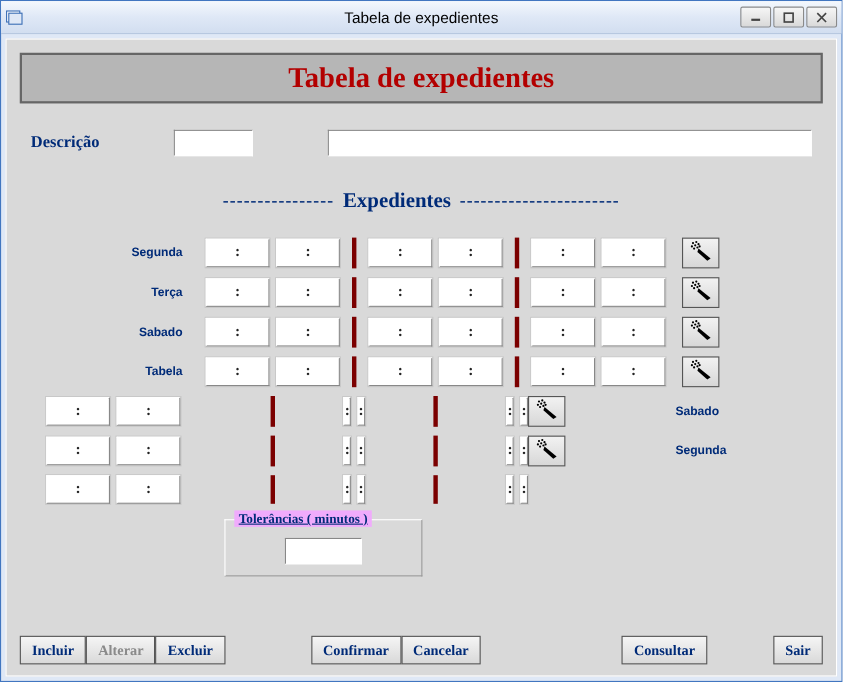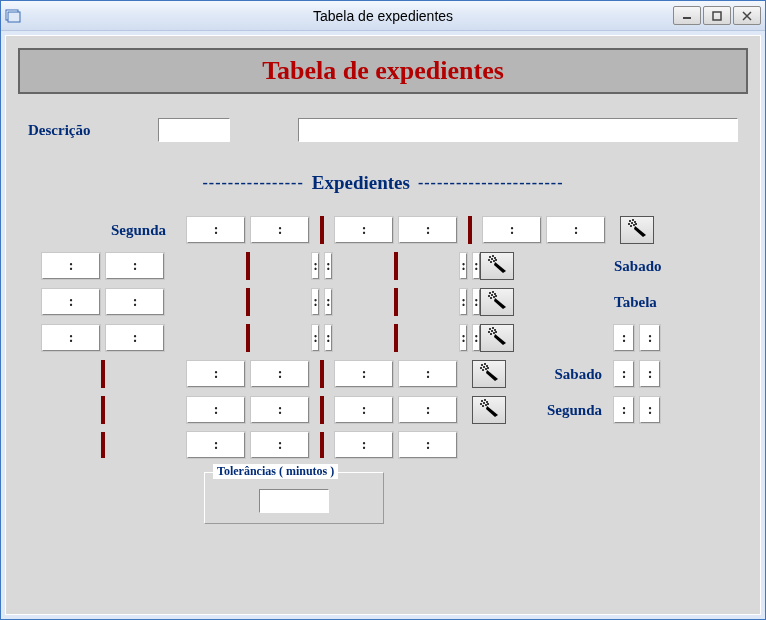--- a/index.html
+++ b/index.html
@@ -130,22 +130,22 @@
     grid-template-columns: 150px 140px 8px 140px 8px 140px 46px;
     row-gap: 8px;
     align-items: center;
     margin: 0 10px;
   }
   .day-label {
     text-align: right;
     padding-right: 12px;
     color: #002b78;
     font-weight: bold;
-    font-size: 15px;
-    font-family: Liberation Serif, serif;
+    font-size: 11px;
+    font-family: Liberation Sans, sans-serif;
   }
   .pair {
     display: flex;
     gap: 6px;
     justify-content: center;
   }
   .time-cell {
     width: 58px;
     height: 26px;
     background: #fff;
@@ -185,24 +185,25 @@
     border-right-color: #9a9a9a;
     border-bottom-color: #9a9a9a;
     background: #d9d9d9;
     padding: 4px 8px 10px 8px;
     position: relative;
   }
   .tol-legend {
     position: absolute;
     top: -9px;
     left: 8px;
-    background: #ffffff;
+    background: #f0abfc;
     padding: 0 4px;
     font: bold 12px Georgia, serif;
     color: #002b78;
+    text-decoration: underline;
   }
   .tol-input-wrap {
     text-align: center;
     margin-top: 12px;
   }
   .tol-input {
     width: 70px; height: 24px;
     border-top: 1px solid #888;
     border-left: 1px solid #888;
     border-right: 1px solid #fff;
@@ -305,20 +306,21 @@
   <circle cx="9" cy="4" r="1"></circle>
                 <circle cx="3" cy="6" r="1"></circle>
                 <circle cx="8" cy="7" r="1"></circle>
   <circle cx="5" cy="8" r="1"></circle>
                 <circle cx="10" cy="6" r="1"></circle>
   <path d="M9 8 L20 17 L17 19 L8 11 Z" fill="#000"></path>
 </svg></span>
           </div>
         </div>
 
+    <div class="day-label">Terça</div>
     <div class="pair">
       <div class="time-cell">:</div>
       <div class="time-cell">:</div>
     </div>
     <div class="vsep"></div>
     <div class="pair">
       <div class="time-cell">:</div>
       <div class="time-cell">:</div>
     </div>
     <div class="vsep"></div>
@@ -483,15 +485,27 @@
     <div></div>
   </div>
 
     <div class="tolerancias">
       <span class="tol-legend">Tolerâncias ( minutos )</span>
       <div class="tol-input-wrap">
         <input class="tol-input" value="" style="">
       </div>
     </div>
 
+    <div class="bottom-bar">
+      <button class="btn">Incluir</button>
+      <button class="btn disabled">Alterar</button>
+      <button class="btn">Excluir</button>
+      <span class="gap1"></span>
+      <button class="btn">Confirmar</button>
+      <button class="btn">Cancelar</button>
+      <span class="gap2"></span>
+      <button class="btn">Consultar</button>
+      <span class="gap3"></span>
+      <button class="btn">Sair</button>
+    </div>
 
   </div>
 </div>
 
 </body></html>

